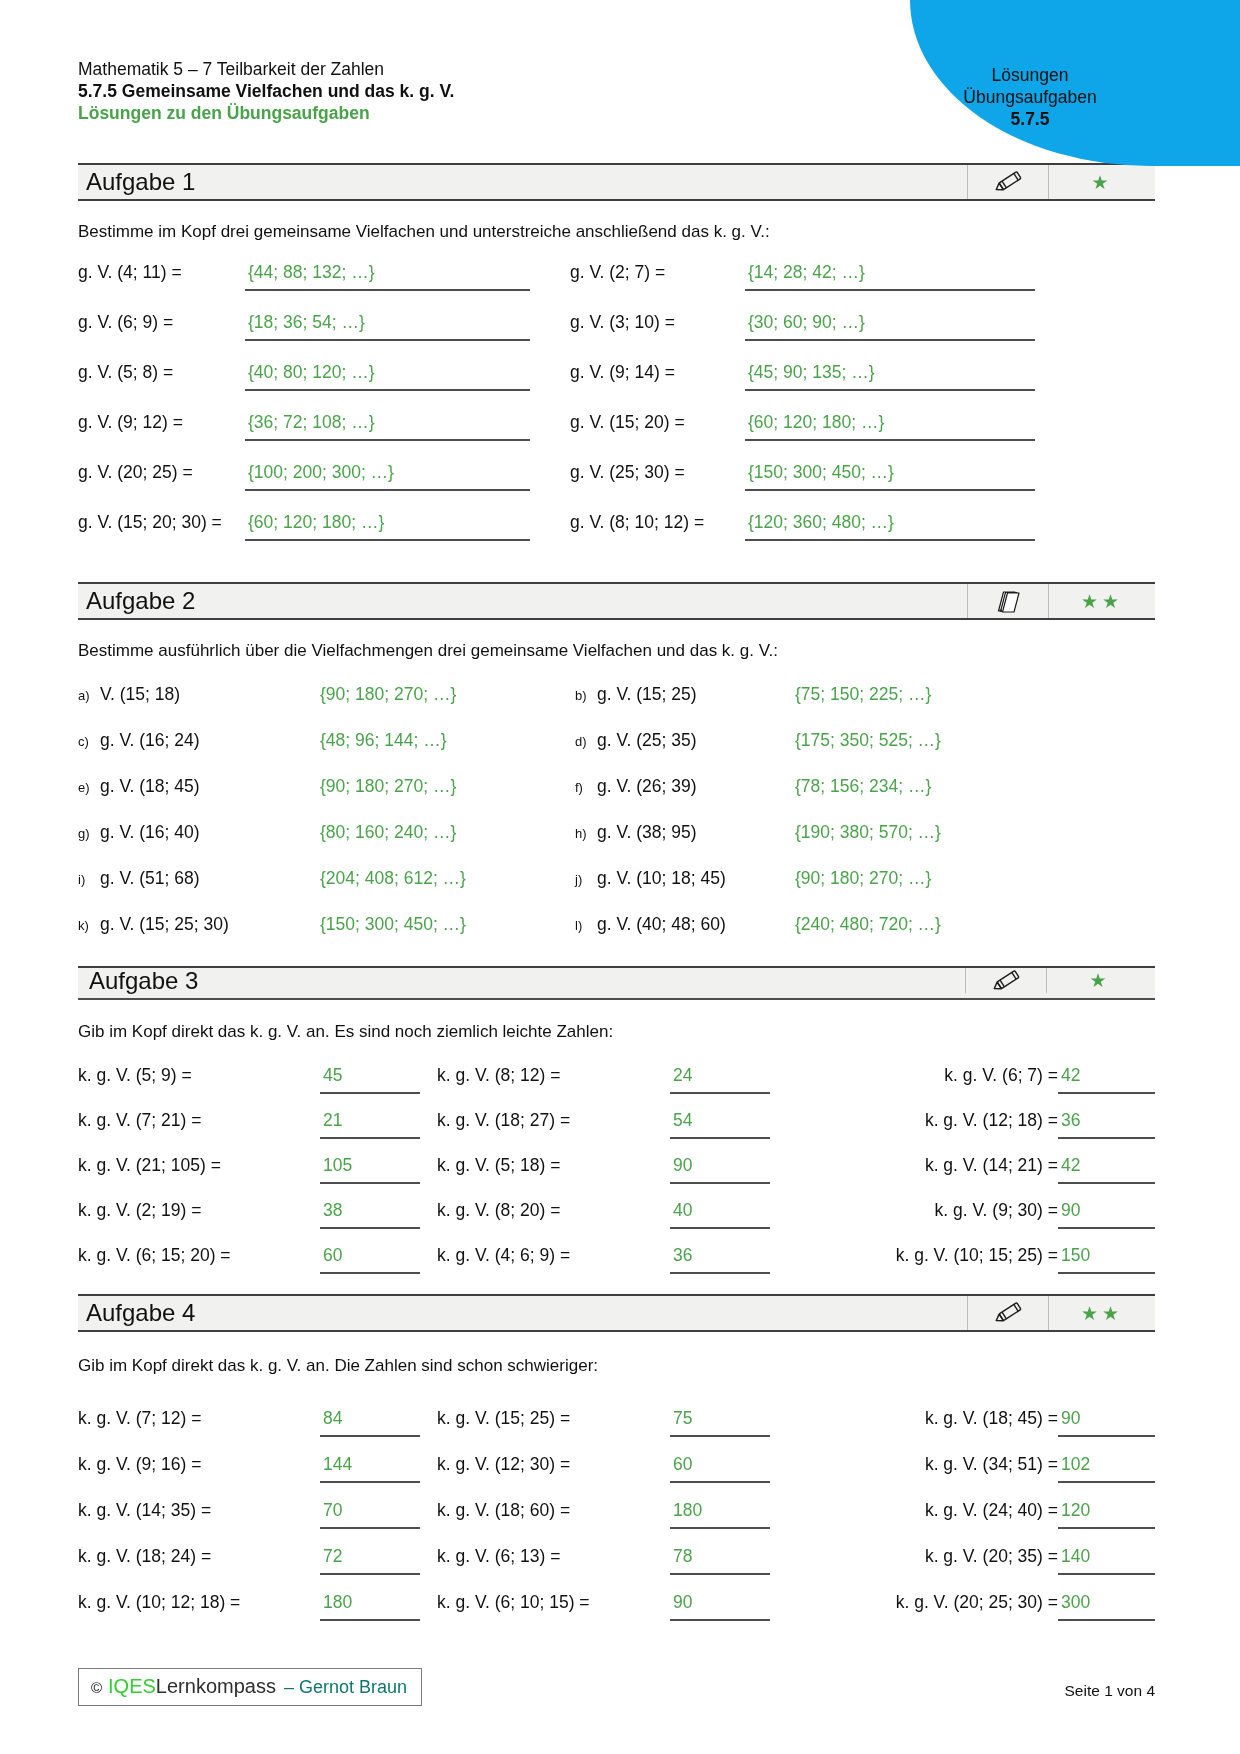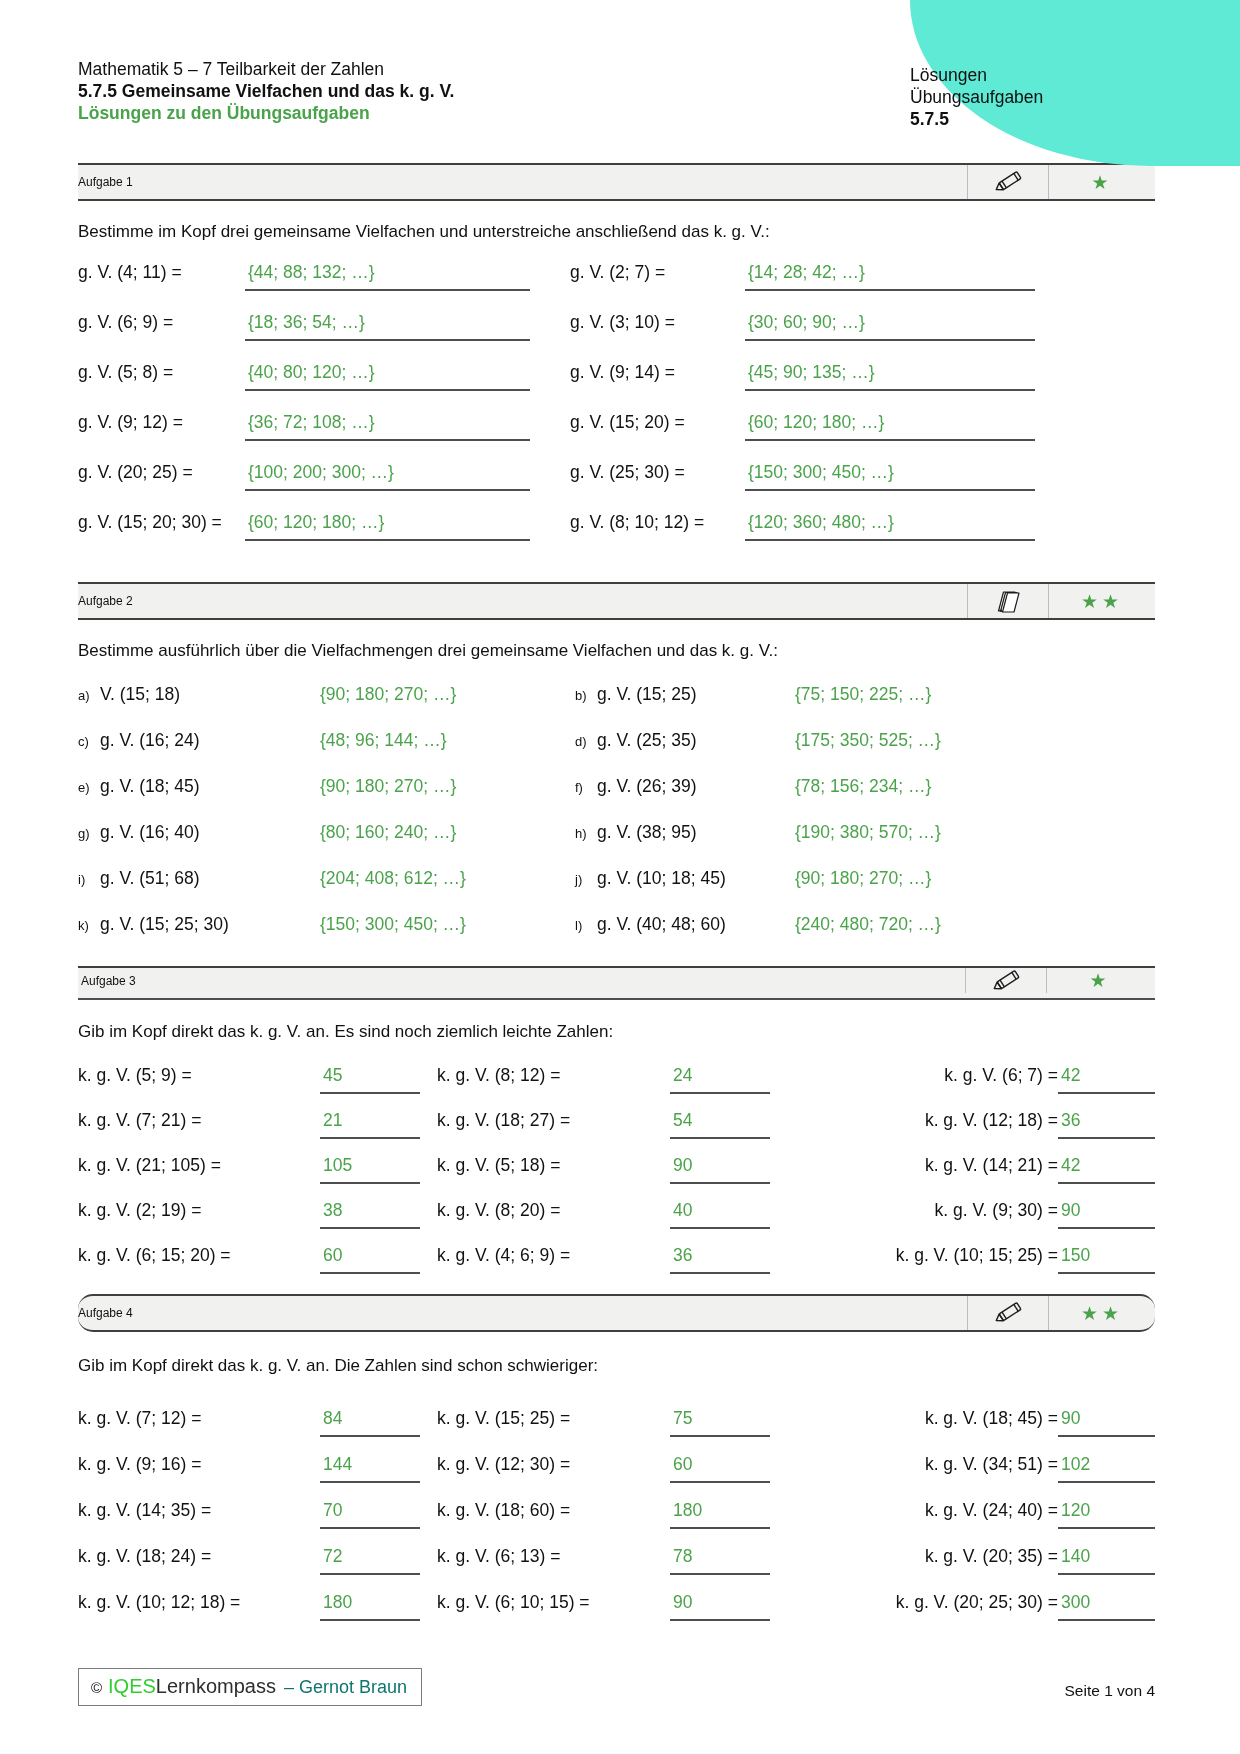--- a/index.html
+++ b/index.html
@@ -4,42 +4,42 @@
 <style>
   html,body{margin:0;padding:0;}
   body{
     width:1240px;height:1754px;position:relative;overflow:hidden;
     background:#ffffff;color:#111;
     font-family:"Liberation Sans","DejaVu Sans",sans-serif;
   }
   
   .corner{
     position:absolute;top:0;right:0;width:330px;height:166px;
-    background:#5eead4;border-bottom-left-radius:240px 166px;
-    box-sizing:border-box;text-align:left;padding:64px 90px 0 0;
+    background:#0ea5e9;border-bottom-left-radius:240px 166px;
+    box-sizing:border-box;text-align:center;padding:64px 90px 0 0;
     font-size:17.5px;line-height:22px;color:#111;
   }
   .corner .bold{font-weight:bold;}
   
   .content{margin-left:78px;width:1077px;}
   .header{padding-top:58px;font-size:17.5px;line-height:22px;}
   .h2{font-weight:bold;}
   .h3{font-weight:bold;color:#4aa34a;}
   
   .taskbar{
     display:flex;align-items:stretch;height:34px;margin-top:39px;
     background:#f1f1f0;border-top:2px solid #3f3f3f;border-bottom:2px solid #3f3f3f;
   }
-  .tb-title{flex:1;display:flex;align-items:center;font-size:12px;}
+  .tb-title{flex:1;display:flex;align-items:center;padding-left:8px;font-size:24px;}
   .tb-icon{width:80px;display:flex;align-items:center;justify-content:center;border-left:1px solid #bdbdbd;}
   .tb-stars{
     width:106px;display:flex;align-items:center;justify-content:center;
     border-left:1px solid #bdbdbd;color:#4aa34a;font-size:19px;letter-spacing:4px;
   }
-  .taskbar.b2{margin-top:41px;} .taskbar.b3{margin-top:28px;} .taskbar.b4{margin-top:20px;border-radius:15px;}
+  .taskbar.b2{margin-top:41px;} .taskbar.b3{margin-top:28px;} .taskbar.b4{margin-top:20px;}
   .instr{margin:20px 0 0 0;font-size:17px;line-height:22px;}
   .instr.i3{margin-top:21px;} .instr.i4{margin-top:23px;}
   
   .row{display:flex;align-items:baseline;line-height:24px;font-size:17.5px;}
   .lbl{white-space:nowrap;}
   .green{color:#4aa34a;white-space:nowrap;}
   .blank{border-bottom:2px solid #4e4e4e;padding:0 2px 5px 3px;box-sizing:border-box;}
   
   .rows-a1{margin-top:17px;}
   .rows-a1 .row{margin-bottom:19px;}

